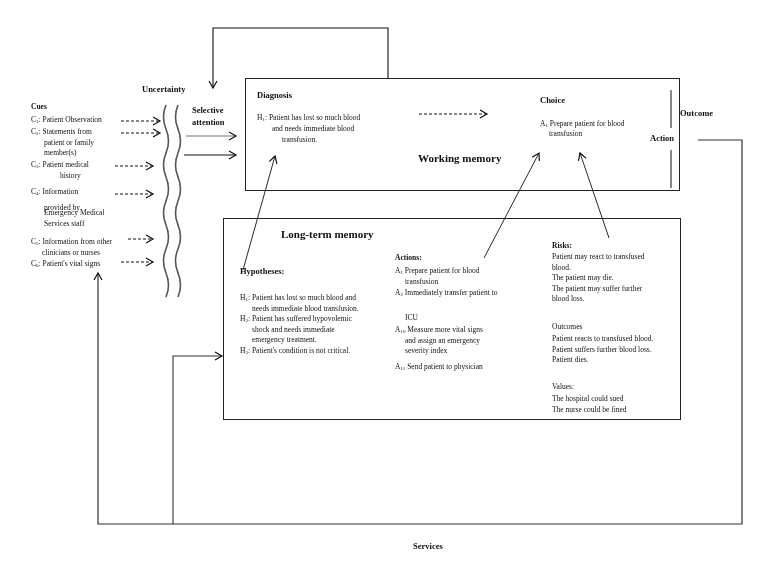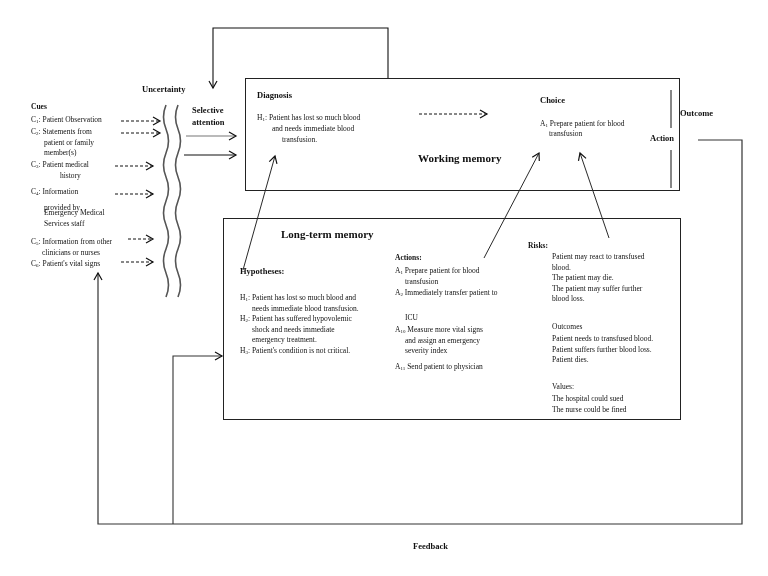--- a/index.html
+++ b/index.html
@@ -53,21 +53,21 @@
   <path d="M698,140 H742 V524 H98 V273" fill="none" stroke="#333" stroke-width="1.2" marker-end="url(#arr)"></path>
 
   <path d="M173,524 V356 H222" fill="none" stroke="#333" stroke-width="1.1" marker-end="url(#arr)"></path>
 </svg>
 
 <div class="t h" style="left:142px;top:84px;">Uncertainty</div>
 <div class="t h" style="left:192px;top:105px;">Selective</div>
 <div class="t h" style="left:192px;top:117px;">attention</div>
 <div class="t h" style="left:680px;top:108px;">Outcome</div>
 <div class="t h" style="left:650px;top:133px;">Action</div>
-<div class="t h" style="left:413px;top:541px;">Feedback</div>
+<div class="t h" style="left:413px;top:541px;">Services</div>
 
 <div>
   <div class="t b" style="left:31px;top:102px;">Cues</div>
   <div id="cues-list">
       <div class="t" style="left: 31px; top: 115px;"><span>C</span><sub>1</sub>: Patient Observation</div>
       <div class="t" style="left: 31px; top: 127px;"><span>C</span><sub>2</sub>: Statements from</div>
       <div class="t" style="left: 44px; top: 137.5px;">patient or family</div>
       <div class="t" style="left: 44px; top: 148px;">member(s)</div>
       <div class="t" style="left: 31px; top: 160px;"><span>C</span><sub>3</sub>: Patient medical</div>
       <div class="t" style="left: 44px; top: 170.5px; padding-left: 16px;">history</div>
@@ -110,31 +110,31 @@
 <div id="actions-list">
     <div class="t" style="left: 395px; top: 266px;"><span>A</span><sub>1</sub> Prepare patient for blood</div>
     <div class="t" style="left: 405px; top: 276.5px;">transfusion</div>
     <div class="t" style="left: 395px; top: 288px;"><span>A</span><sub>2</sub> Immediately transfer patient to</div>
     <div class="t" style="left: 405px; top: 312.5px;">ICU</div>
     <div class="t" style="left: 395px; top: 325px;"><span>A</span><sub>10</sub> Measure more vital signs</div>
     <div class="t" style="left: 405px; top: 335.5px;">and assign an emergency</div>
     <div class="t" style="left: 405px; top: 346px;">severity index</div>
     <div class="t" style="left: 395px; top: 362px;"><span>A</span><sub>11</sub> Send patient to physician</div>
   </div>
-<div class="t b" style="left:528px;top:241px;">Risks:</div>
+<div class="t b" style="left:552px;top:241px;">Risks:</div>
 <div id="risks-list">
     <div class="t" style="left: 552px; top: 252px;">Patient may react to transfused</div>
     <div class="t" style="left: 552px; top: 262.5px;">blood.</div>
     <div class="t" style="left: 552px; top: 273px;">The patient may die.</div>
     <div class="t" style="left: 552px; top: 283.5px;">The patient may suffer further</div>
     <div class="t" style="left: 552px; top: 294px;">blood loss.</div>
   </div>
 <div class="t" style="left:552px;top:322px;">Outcomes</div>
 <div id="outcomes-list">
-    <div class="t" style="left: 552px; top: 334px;">Patient needs to transfused blood.</div>
+    <div class="t" style="left: 552px; top: 334px;">Patient reacts to transfused blood.</div>
     <div class="t" style="left: 552px; top: 344.5px;">Patient suffers further blood loss.</div>
     <div class="t" style="left: 552px; top: 355px;">Patient dies.</div>
   </div>
 <div class="t" style="left:552px;top:382px;">Values:</div>
 <div id="values-list">
     <div class="t" style="left: 552px; top: 394px;">The hospital could sued</div>
     <div class="t" style="left: 552px; top: 404.5px;">The nurse could be fined</div>
   </div>
 
 </body></html>

